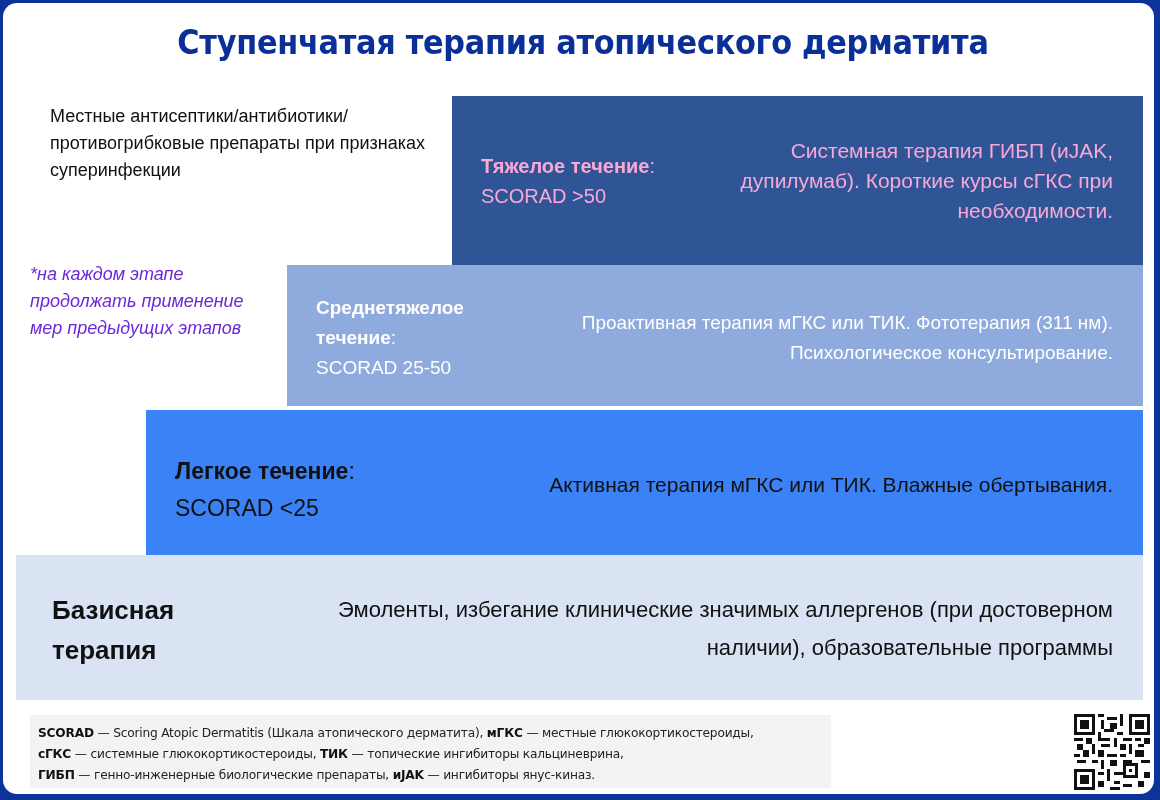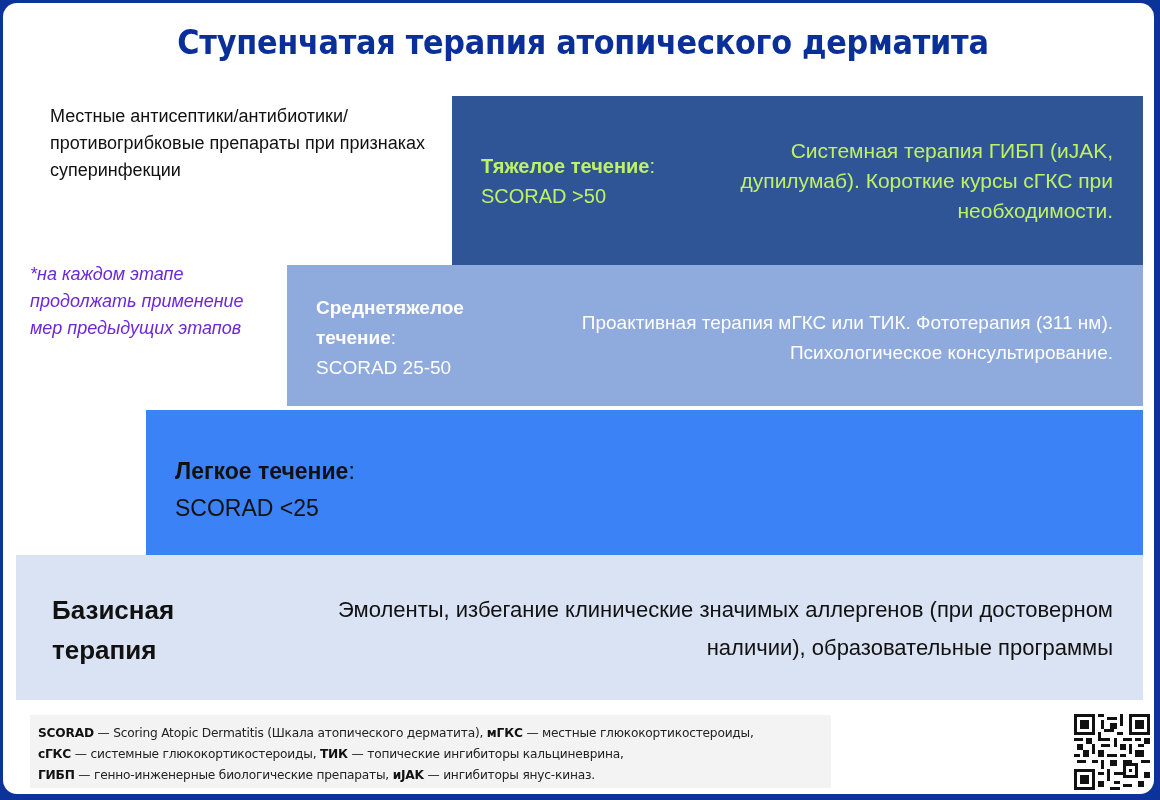--- a/index.html
+++ b/index.html
@@ -23,21 +23,21 @@
   }
   .note-italic {
     position: absolute; left: 27px; top: 258px; width: 250px;
     font-size: 18px; line-height: 27px; color: #6d28d9; font-style: italic;
   }
   .step { position: absolute; box-sizing: border-box; }
   .step .label { position: absolute; }
   .step .desc { position: absolute; text-align: right; }
   .label b { font-weight: bold; }
 
-  .step-severe { left: 452px; top: 96px; width: 691px; height: 169px; background: #2f5597; color: #bef264; }
+  .step-severe { left: 452px; top: 96px; width: 691px; height: 169px; background: #2f5597; color: #f9a8d4; }
   .step-severe .label { left: 29px; top: 55px; font-size: 20px; line-height: 30px; }
   .step-severe .desc { right: 30px; top: 40px; width: 400px; font-size: 21px; line-height: 30px; }
 
   .step-moderate { left: 287px; top: 265px; width: 856px; height: 141px; background: #8faadc; color: #fff; }
   .step-moderate .label { left: 29px; top: 28px; font-size: 19px; line-height: 30px; width: 200px; }
   .step-moderate .desc { right: 30px; top: 43px; width: 600px; font-size: 19px; line-height: 30px; }
 
   .step-mild { left: 146px; top: 410px; width: 997px; height: 145px; background: #3b82f6; color: #111; }
   .step-mild .label { left: 29px; top: 43px; font-size: 23px; line-height: 37px; }
   .step-mild .desc { right: 30px; top: 60px; width: 700px; font-size: 21px; line-height: 30px; }
@@ -81,20 +81,21 @@
     <span>SCORAD 25-50</span>
   </div>
   <div class="desc">Проактивная терапия мГКС или ТИК. Фототерапия (311 нм). Психологическое консультирование.</div>
 </div>
 
 <div class="step step-mild">
   <div class="label">
     <b>Легкое течение</b><span>:</span><br>
     <span>SCORAD &lt;25</span>
   </div>
+  <div class="desc">Активная терапия мГКС или ТИК. Влажные обертывания.</div>
 </div>
 
 <div class="step step-basic">
   <div class="label" style="width:160px;">
     <span>Базисная терапия</span>
   </div>
   <div class="desc">Эмоленты, избегание клинические значимых аллергенов (при достоверном наличии), образовательные программы</div>
 </div>
 
 <div class="footnote">

